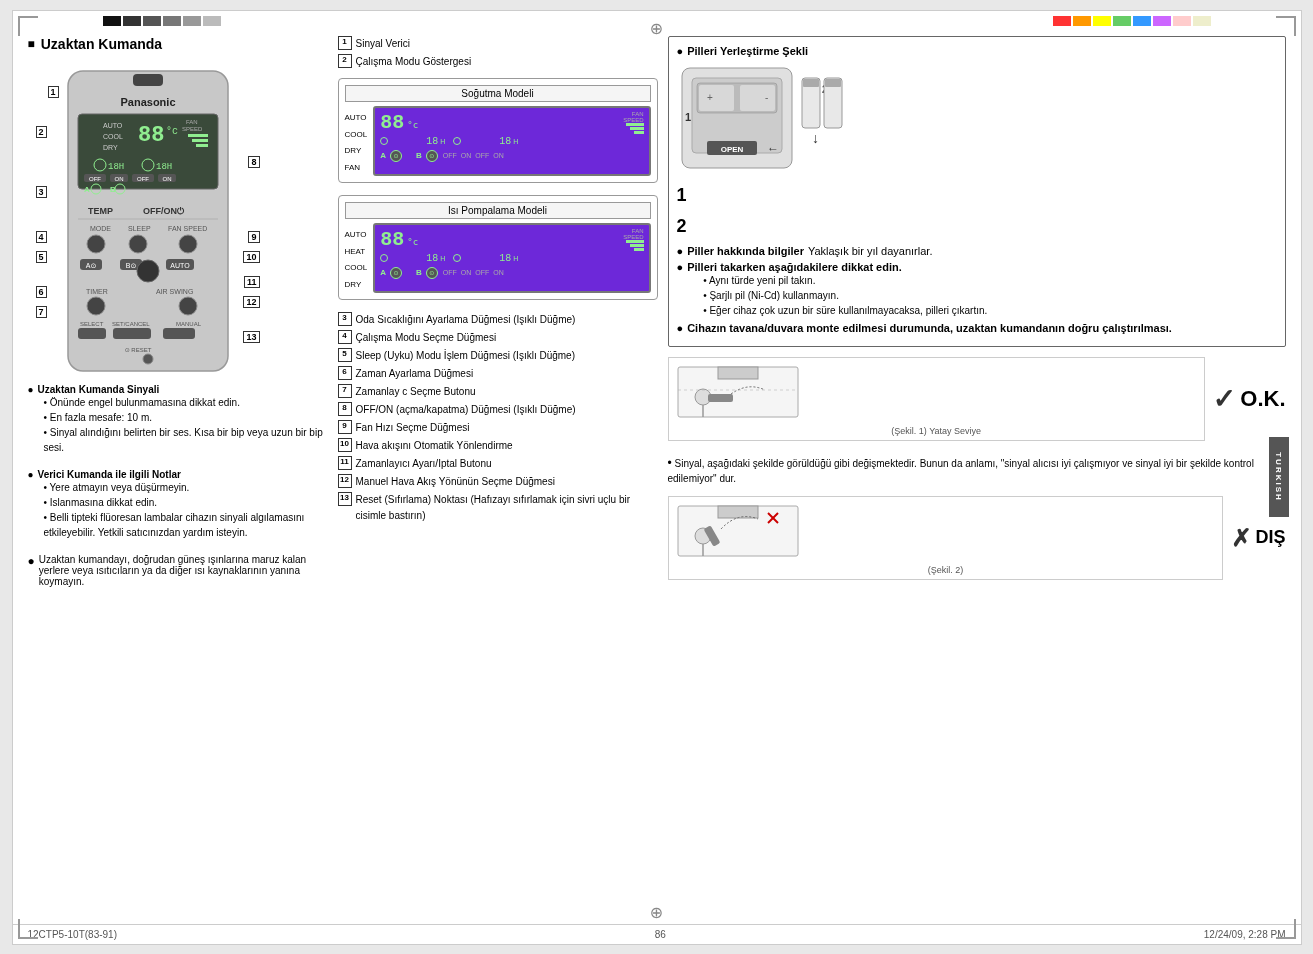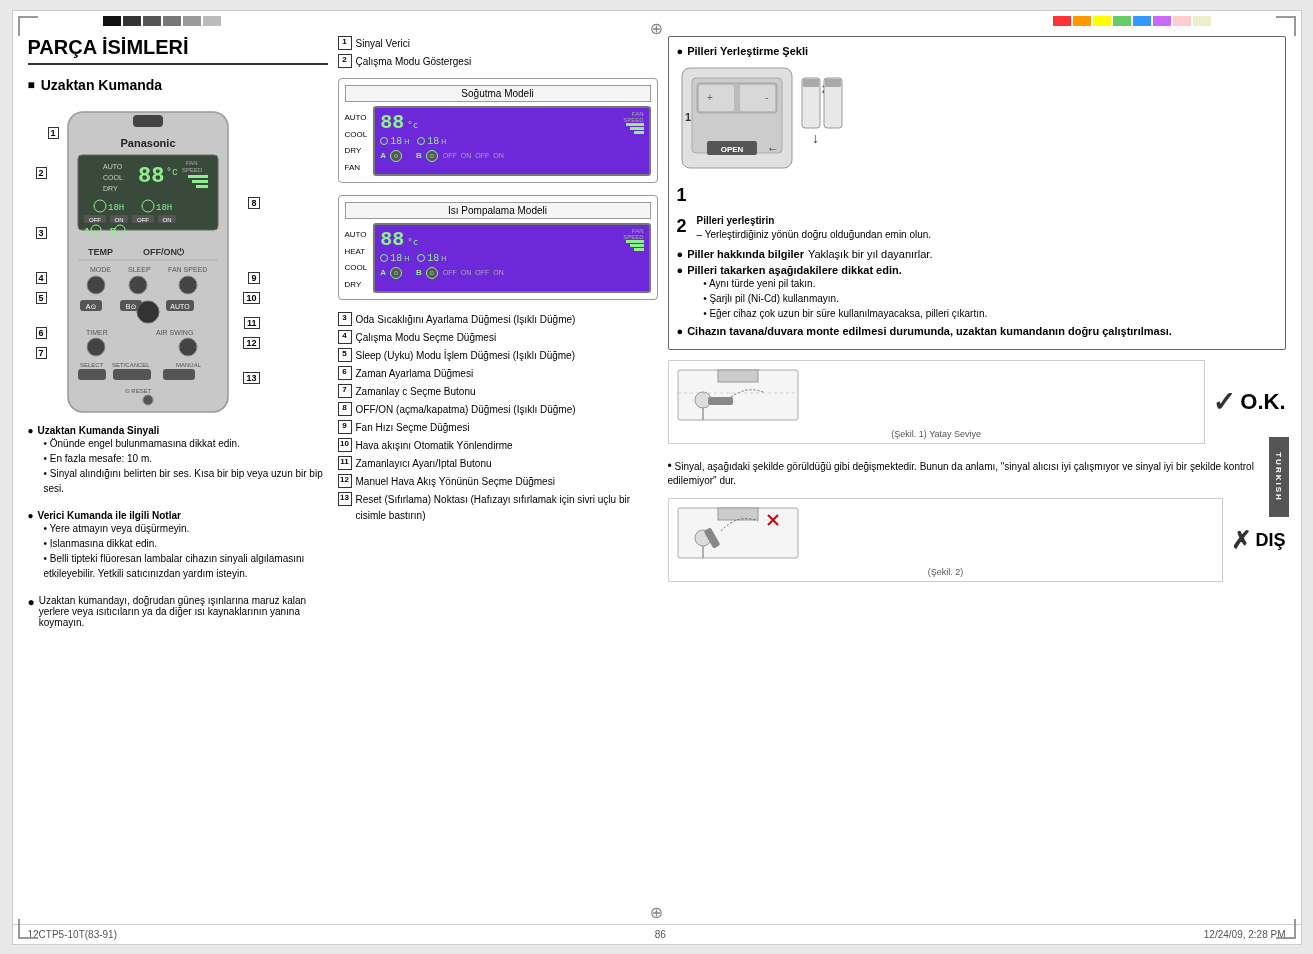--- a/index.html
+++ b/index.html
@@ -288,20 +288,21 @@
       border: 1px solid #90ee90;
       border-radius: 50%;
       display: flex;
       align-items: center;
       justify-content: center;
     }
     .lcd-timer-num {
       font-size: 10px;
       color: #90ee90;
       font-family: 'Courier New', monospace;
+      margin-left: 36px;
     }
     .lcd-h-label {
       font-size: 7px;
       color: #90ee90;
     }
     .lcd-bottom-btns {
       display: flex;
       gap: 4px;
       margin-top: 3px;
       align-items: center;
@@ -406,21 +407,20 @@
 
     <div style="position:absolute;top:8px;left:50%;transform:translateX(-50%);font-size:16px;color:#888;">⊕</div>
 
     <div style="position:absolute;bottom:22px;left:50%;transform:translateX(-50%);font-size:16px;color:#888;">⊕</div>
 
     <div style="position:absolute;right:-18px;top:50%;width:80px;height:20px;background:#555;color:white;font-size:8px;font-weight:bold;display:flex;align-items:center;justify-content:center;letter-spacing:2px;transform:translateY(-50%) rotate(90deg);transform-origin:center center;z-index:10;">TURKISH</div>
 
     <div class="main-content">
 
       <div class="left-col">
-        <div class="section-title">PARÇA İSİMLERİ</div>
         <div class="subsection-title">Uzaktan Kumanda</div>
 
         <div style="position:relative;width:240px;">
 
           <div style="position:absolute;left:20px;top:20px;font-size:9px;font-weight:bold;border:1px solid #333;padding:0 2px;">1</div>
           <div style="position:absolute;left:8px;top:60px;font-size:9px;font-weight:bold;border:1px solid #333;padding:0 2px;">2</div>
           <div style="position:absolute;left:8px;top:120px;font-size:9px;font-weight:bold;border:1px solid #333;padding:0 2px;">3</div>
           <div style="position:absolute;left:8px;top:165px;font-size:9px;font-weight:bold;border:1px solid #333;padding:0 2px;">4</div>
           <div style="position:absolute;left:8px;top:185px;font-size:9px;font-weight:bold;border:1px solid #333;padding:0 2px;">5</div>
           <div style="position:absolute;left:8px;top:220px;font-size:9px;font-weight:bold;border:1px solid #333;padding:0 2px;">6</div>
@@ -741,24 +741,20 @@
               <text x="135" y="80" font-size="14" fill="#333">↓</text>
             </svg>
           </div>
 
           <div class="step-line">
             <span class="step-num-large">1</span>
           </div>
 
           <div class="step-line">
             <span class="step-num-large">2</span>
-            <div>
-              <div style="font-weight:bold;">Pilleri yerleştirin</div>
-              <div>– Yerleştirdiğiniz yönün doğru olduğundan emin olun.</div>
-            </div>
           </div>
 
           <div class="right-bullet-item">
             <span style="font-weight:bold;">Piller hakkında bilgiler</span>
             <span>Yaklaşık bir yıl dayanırlar.</span>
           </div>
           <div class="right-bullet-item">
             <div>
               <div style="font-weight:bold;">Pilleri takarken aşağıdakilere dikkat edin.</div>
               <ul class="bullet-items">

